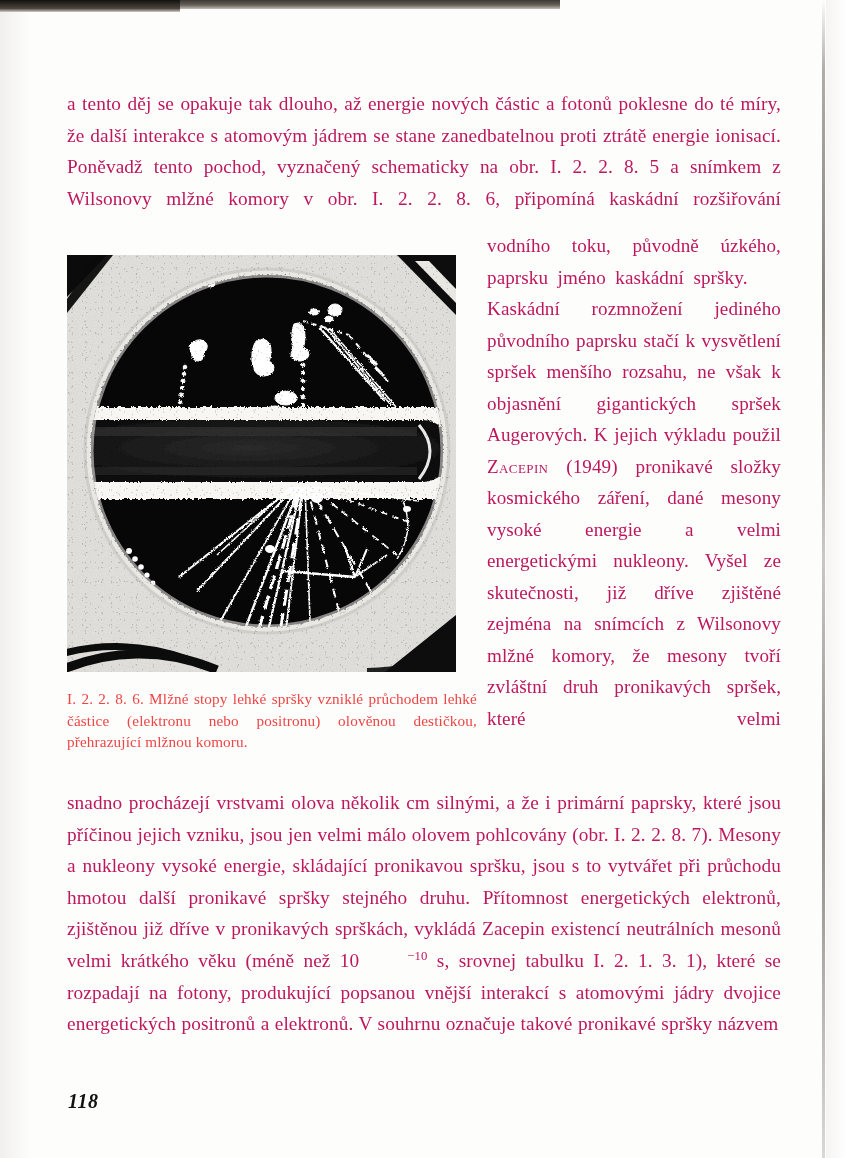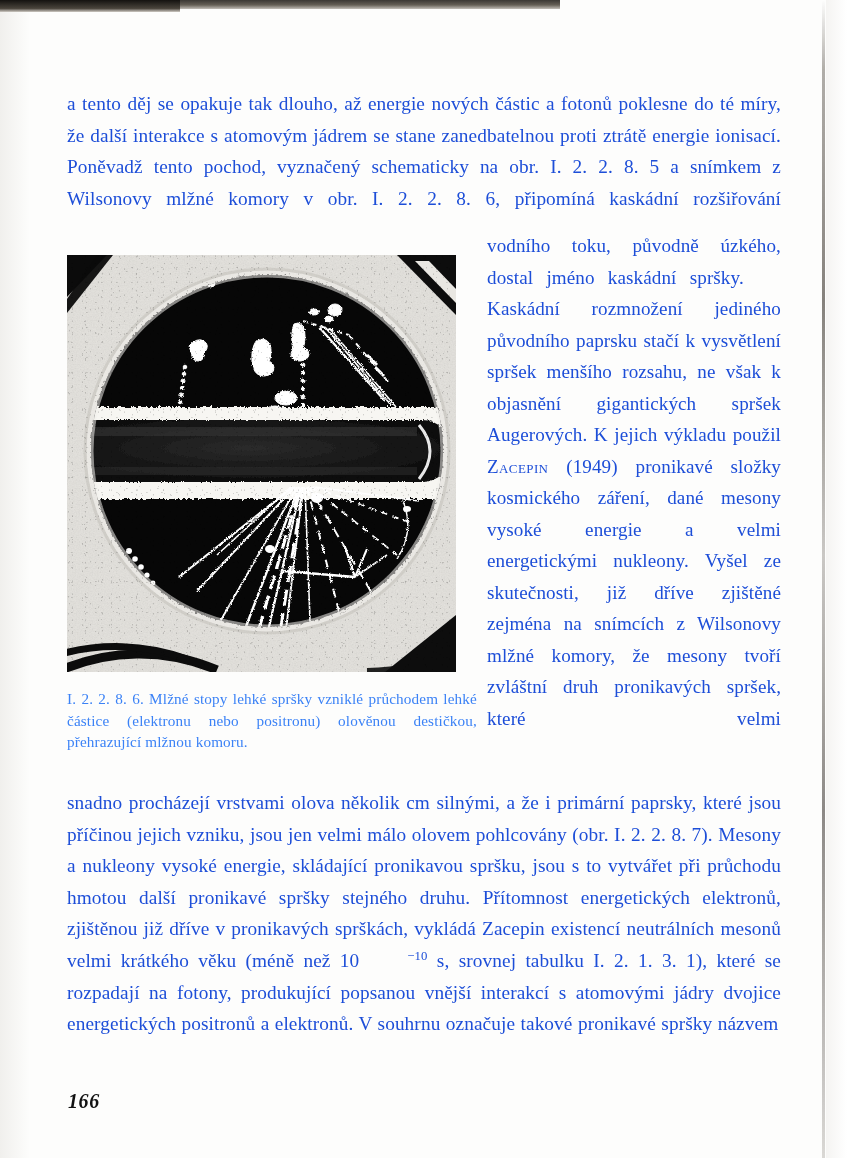--- a/index.html
+++ b/index.html
@@ -57,21 +57,21 @@
     left: 0; top: 0;
     width: 30px; height: 1158px;
     background: linear-gradient(to right, rgba(238,237,234,.85), rgba(255,255,255,0));
   }
 
   
   .textblock {
     position: absolute;
     font-size: 19.3px;
     line-height: 31.6px;
-    color: #1d4ed8;
+    color: #be185d;
     text-align: justify;
     text-align-last: justify;
     letter-spacing: .1px;
     word-spacing: .5px;
   }
   .textblock.natural-last { text-align-last: auto; }
 
   #para-top {
     left: 67px;
     top: 88px;
@@ -99,21 +99,21 @@
   sup { font-size: .66em; vertical-align: super; line-height: 0; margin-left: 48px; }
 
   
   #caption {
     position: absolute;
     left: 67px;
     top: 688px;
     width: 410px;
     font-size: 15.2px;
     line-height: 21.6px;
-    color: #3b82f6;
+    color: #ef4444;
     text-align: justify;
     text-align-last: auto;
     letter-spacing: .15px;
   }
 
   
   #page-number {
     position: absolute;
     left: 68px;
     top: 1090px;
@@ -321,28 +321,28 @@
         <circle cx="200" cy="196" r="177" fill="none" stroke="#f2f1ec" stroke-width="7" opacity=".55"></circle>
         <circle cx="200" cy="196" r="182" fill="none" stroke="#b9b6b0" stroke-width="3" opacity=".4"></circle>
 
         <rect x="0" y="0" width="389" height="417" fill="none"></rect>
       </g>
     </svg>
     <div class="grain"></div>
   </div>
 
   <div class="textblock" id="para-right-col">
-    <span>vodního toku, původně úzkého, dostal jméno kaskádní spršky.</span>
+    <span>vodního toku, původně úzkého, paprsku jméno kaskádní spršky.</span>
     <span class="indent"></span><span>Kaskádní rozmnožení jediného původního paprsku stačí k vysvětlení spršek menšího rozsahu, ne však k objasnění gigantických spršek Augerových. K jejich výkladu použil </span><span class="smallcaps">Zacepin</span><span> (1949) pronikavé složky kosmického záření, dané mesony vysoké energie a velmi energetickými nukleony. Vyšel ze skutečnosti, již dříve zjištěné zejména na snímcích z Wilsonovy mlžné komory, že mesony tvoří zvláštní druh </span><span class="ital">pronikavých spršek</span><span>, které velmi</span>
   </div>
 
   <div id="caption">
     <span>I. 2. 2. 8. 6.</span>
     <span>Mlžné stopy lehké spršky vzniklé průchodem lehké částice (elektronu nebo positronu) olověnou destičkou, přehrazující mlžnou komoru.</span>
   </div>
 
   <div class="textblock natural-last" id="para-bottom">
     <span>snadno procházejí vrstvami olova několik cm silnými, a že i primární paprsky, které jsou příčinou jejich vzniku, jsou jen velmi málo olovem pohlcovány (obr. I. 2. 2. 8. 7). Mesony a nukleony vysoké energie, skládající pronikavou spršku, jsou s to vytvářet při průchodu hmotou další pronikavé spršky stejného druhu. Přítomnost energetických elektronů, zjištěnou již dříve v pronikavých sprškách, vykládá Zacepin existencí neutrálních mesonů velmi krátkého věku (méně než 10</span><sup>−10</sup><span> s, srovnej tabulku I. 2. 1. 3. 1), které se rozpadají na fotony, produkující popsanou vnější interakcí s atomovými jádry dvojice energetických positronů a elektronů. V souhrnu označuje takové pronikavé spršky názvem</span>
   </div>
 
-  <div id="page-number">166</div>
+  <div id="page-number">118</div>
 
 </div>
 
 </body></html>

